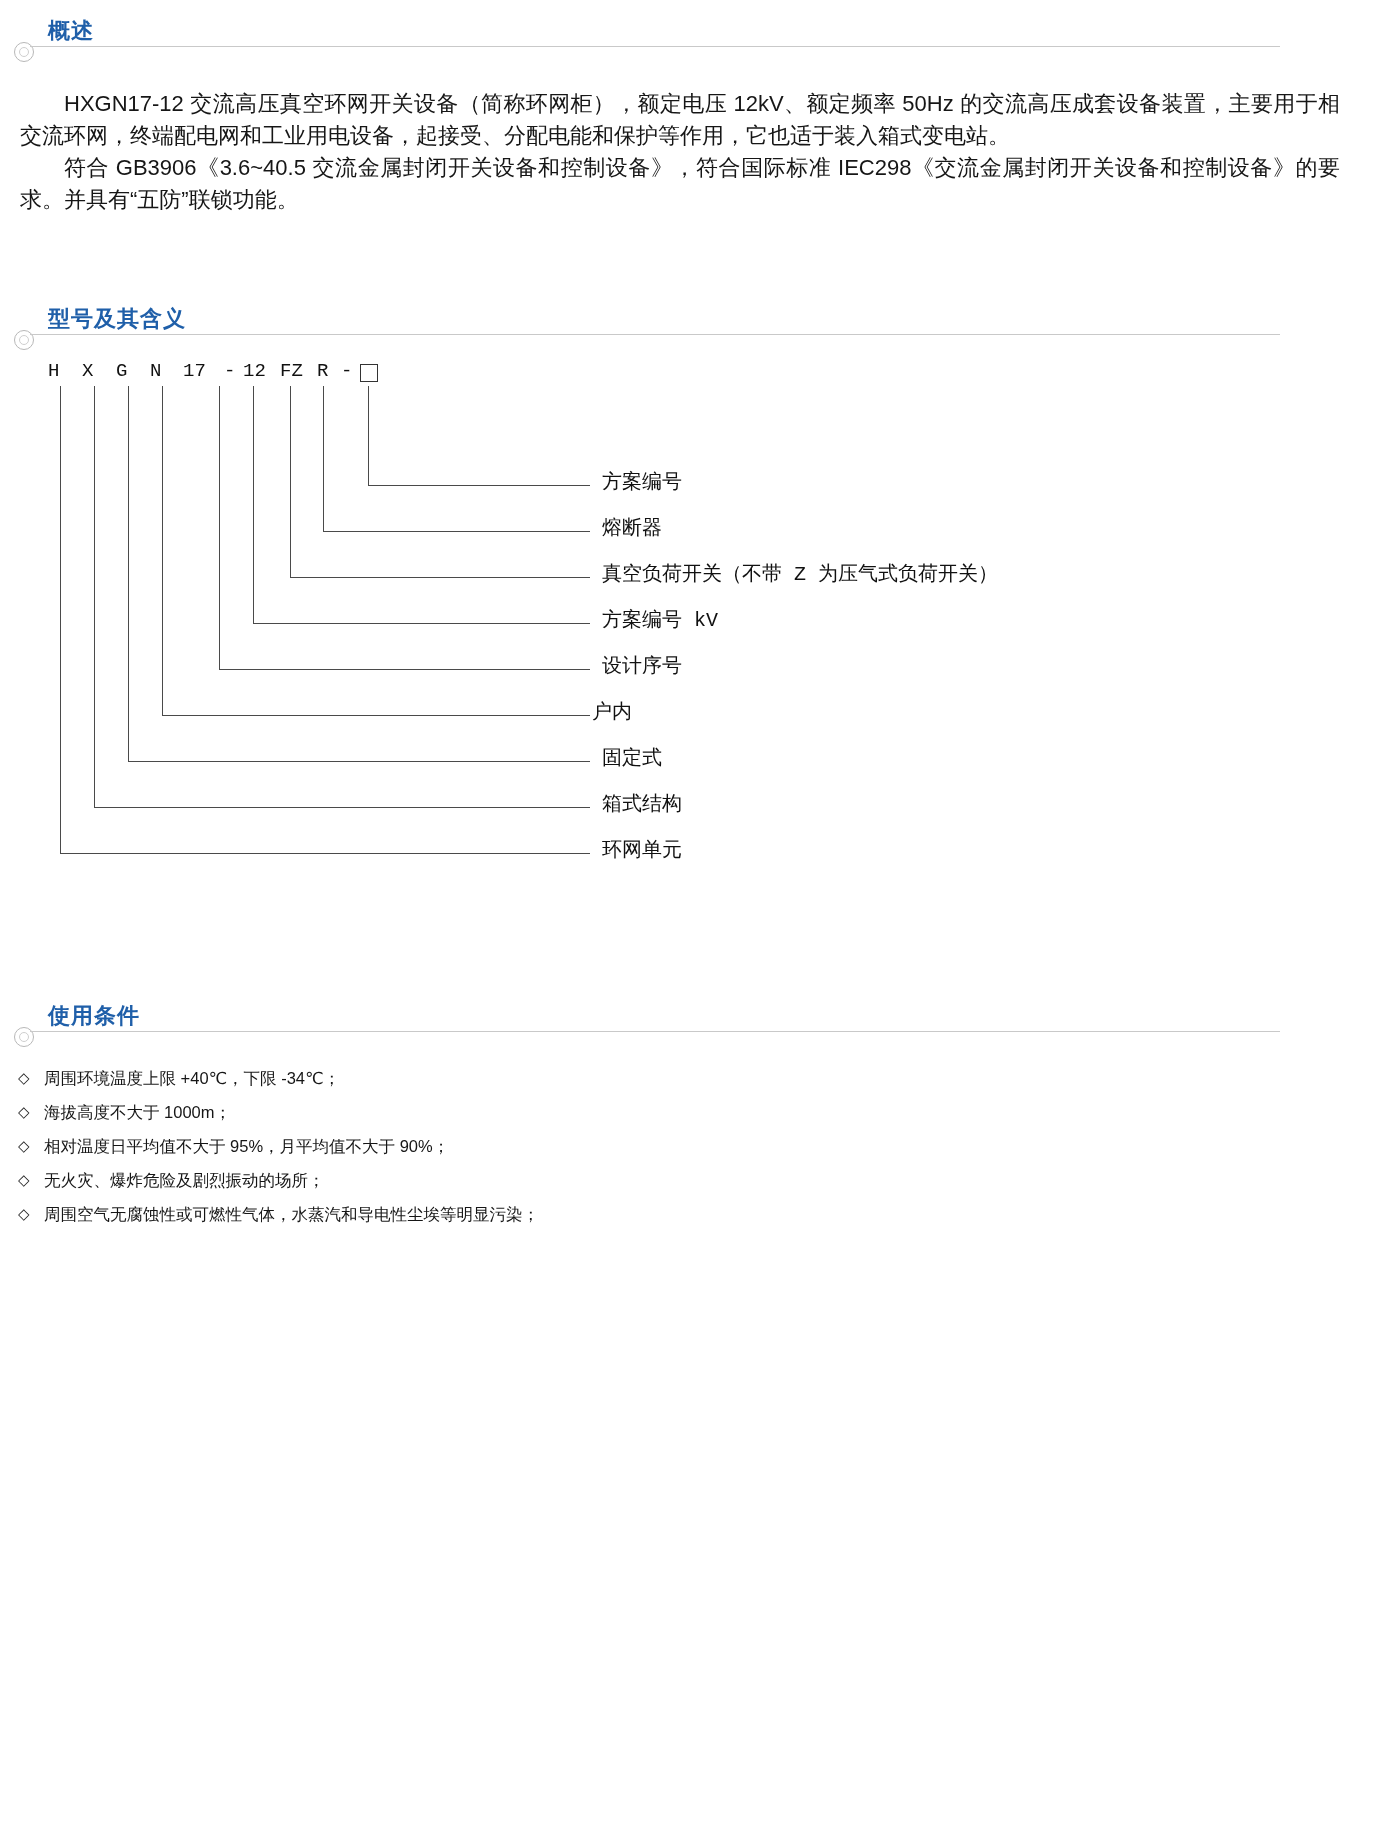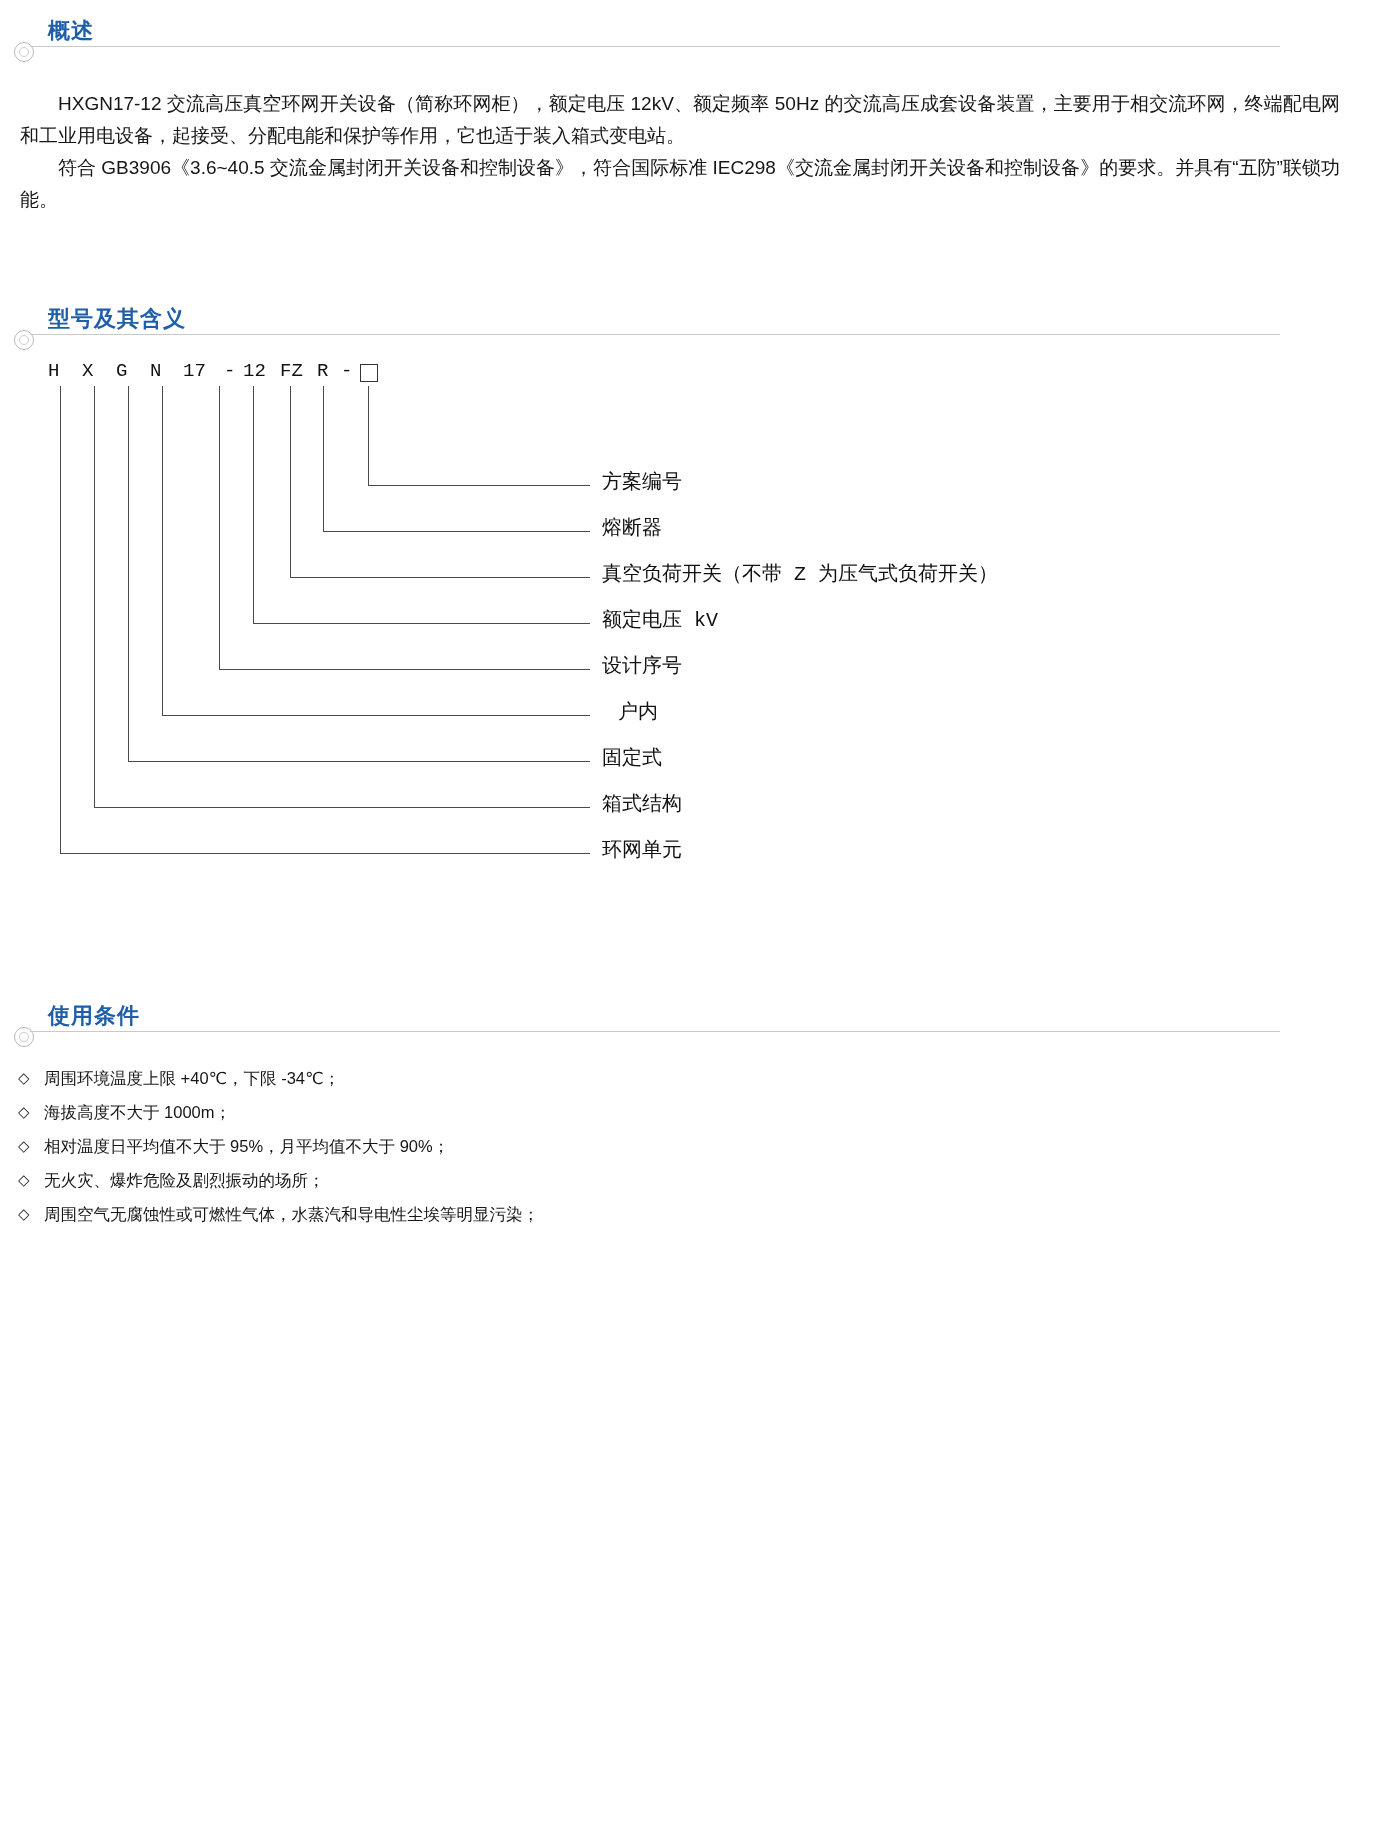--- a/index.html
+++ b/index.html
@@ -68,21 +68,21 @@
     height: 8px;
     border: 1px solid #cfcfcf;
     border-radius: 50%;
   }
 
   
   .para {
     position: absolute;
     left: 20px;
     width: 1320px;
-    font-size: 19px;
+    font-size: 22px;
     line-height: 32px;
     color: #161616;
     text-indent: 2em;
     text-align: justify;
   }
 
   
   .model-wrap {
     position: absolute;
     left: 0;
@@ -181,27 +181,27 @@
       <div class="leader" style="left:368px; top:26px; width:222px; height:100px;"></div>
       <div class="leg-label" style="left:602px; top:113px;">方案编号</div>
 
       <div class="leader" style="left:323px; top:26px; width:267px; height:146px;"></div>
       <div class="leg-label" style="left:602px; top:159px;">熔断器</div>
 
       <div class="leader" style="left:290px; top:26px; width:300px; height:192px;"></div>
       <div class="leg-label" style="left:602px; top:205px;">真空负荷开关（不带 Z 为压气式负荷开关）</div>
 
       <div class="leader" style="left:253px; top:26px; width:337px; height:238px;"></div>
-      <div class="leg-label" style="left:602px; top:251px;">额定电压 kV</div>
+      <div class="leg-label" style="left:602px; top:251px;">方案编号 kV</div>
 
       <div class="leader" style="left:219px; top:26px; width:371px; height:284px;"></div>
       <div class="leg-label" style="left:602px; top:297px;">设计序号</div>
 
       <div class="leader" style="left:162px; top:26px; width:428px; height:330px;"></div>
-      <div class="leg-label" style="left:618px; top:343px;">户内</div>
+      <div class="leg-label" style="left:592px; top:343px;">户内</div>
 
       <div class="leader" style="left:128px; top:26px; width:462px; height:376px;"></div>
       <div class="leg-label" style="left:602px; top:389px;">固定式</div>
 
       <div class="leader" style="left:94px; top:26px; width:496px; height:422px;"></div>
       <div class="leg-label" style="left:602px; top:435px;">箱式结构</div>
 
       <div class="leader" style="left:60px; top:26px; width:530px; height:468px;"></div>
       <div class="leg-label" style="left:602px; top:481px;">环网单元</div>
 

